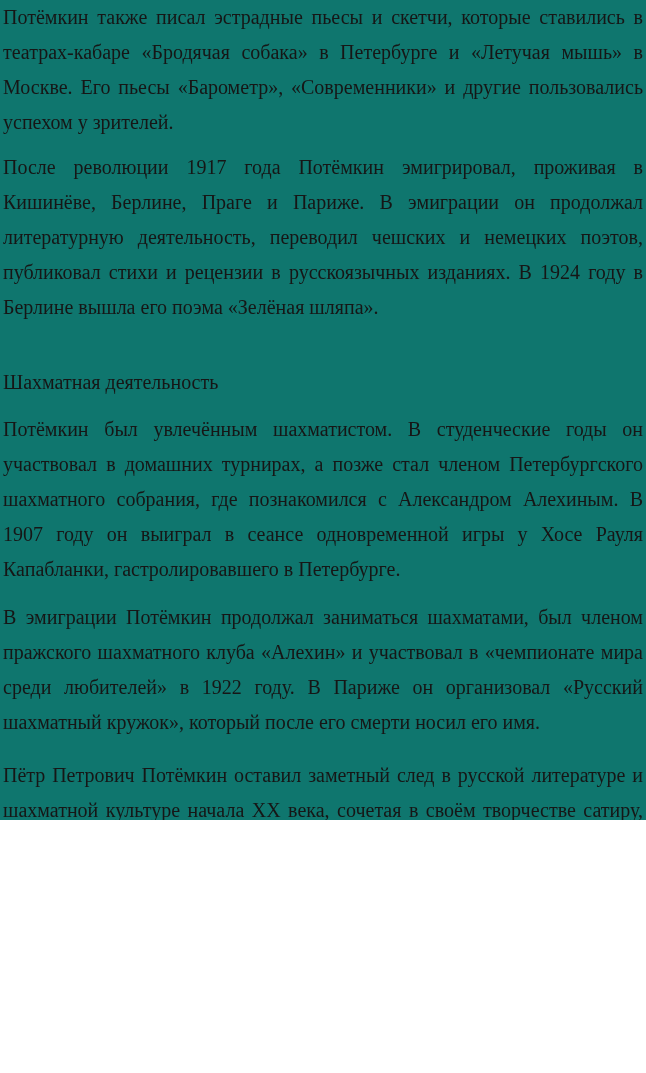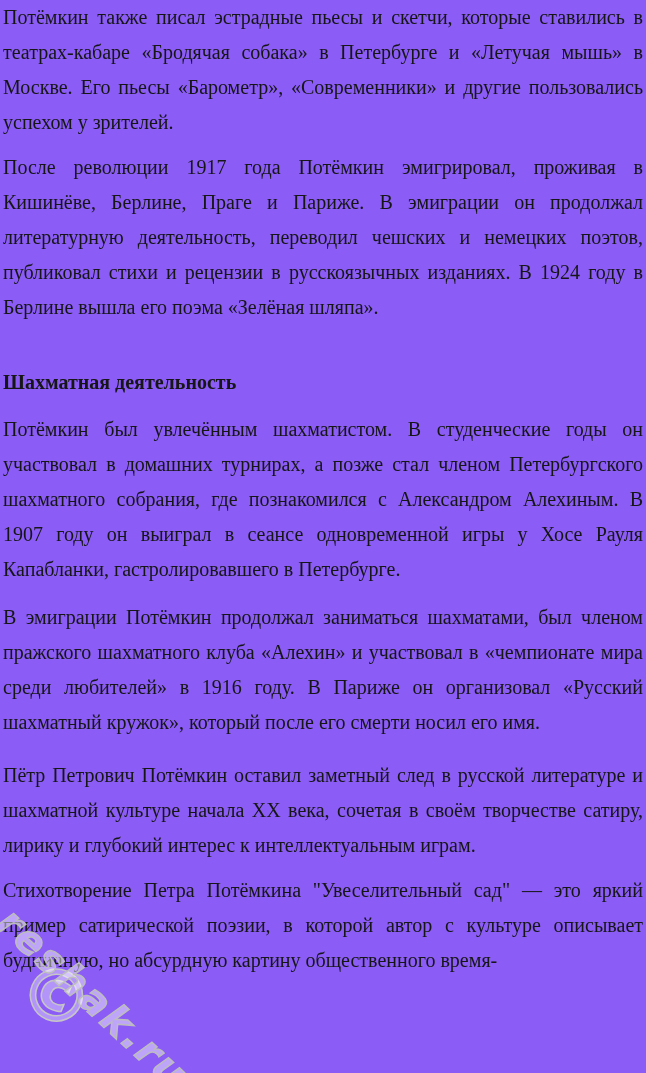--- a/index.html
+++ b/index.html
@@ -3,37 +3,37 @@
 <meta charset="utf-8">
 <style>
   html, body {
     margin: 0;
     padding: 0;
     background: #ffffff;
   }
   .page {
     position: relative;
     width: 646px;
-    height: 1073px;
+    height: 820px;
     overflow: hidden;
-    background: #8b5cf6;
+    background: #0f766e;
     font-family: "Liberation Serif", "DejaVu Serif", serif;
     font-size: 20px;
     line-height: 35px;
     color: #161616;
     box-sizing: border-box;
     padding: 0 3px;
   }
   .para, .heading {
     margin: 0;
     text-align: justify;
     text-justify: inter-word;
   }
   .heading {
-    font-weight: bold;
+    font-weight: normal;
     font-size: 20px;
     line-height: 35px;
     margin-top: 40px;
   }
   
   .g10 { margin-bottom: 10px; }
   .g12 { margin-bottom: 12px; }
   .g13 { margin-bottom: 13px; }
   .g18 { margin-bottom: 18px; }
   .g25 { margin-bottom: 25px; }
@@ -75,21 +75,21 @@
 <div class="page">
 
   <p class="para g10">Потёмкин также писал эстрадные пьесы и скетчи, которые ставились в театрах-кабаре «Бродячая собака» в Петербурге и «Летучая мышь» в Москве. Его пьесы «Барометр», «Современники» и другие пользовались успехом у зрителей.</p>
 
   <p class="para g13">После революции 1917 года Потёмкин эмигрировал, проживая в Кишинёве, Берлине, Праге и Париже. В эмиграции он продолжал литературную деятельность, переводил чешских и немецких поэтов, публиковал стихи и рецензии в русскоязычных изданиях. В 1924 году в Берлине вышла его поэма «Зелёная шляпа».</p>
 
   <h2 class="heading g12">Шахматная деятельность</h2>
 
   <p class="para g13">Потёмкин был увлечённым шахматистом. В студенческие годы он участвовал в домашних турнирах, а позже стал членом Петербургского шахматного собрания, где познакомился с Александром Алехиным. В 1907 году он выиграл в сеансе одновременной игры у Хосе Рауля Капабланки, гастролировавшего в Петербурге.</p>
 
-  <p class="para g18">В эмиграции Потёмкин продолжал заниматься шахматами, был членом пражского шахматного клуба «Алехин» и участвовал в «чемпионате мира среди любителей» в 1916 году. В Париже он организовал «Русский шахматный кружок», который после его смерти носил его имя.</p>
+  <p class="para g18">В эмиграции Потёмкин продолжал заниматься шахматами, был членом пражского шахматного клуба «Алехин» и участвовал в «чемпионате мира среди любителей» в 1922 году. В Париже он организовал «Русский шахматный кружок», который после его смерти носил его имя.</p>
 
   <p class="para g10">Пётр Петрович Потёмкин оставил заметный след в русской литературе и шахматной культуре начала XX века, сочетая в своём творчестве сатиру, лирику и глубокий интерес к интеллектуальным играм.</p>
 
 
   <p class="para">Стихотворение Петра Потёмкина "Увеселительный сад" — это яркий пример сатирической поэзии, в которой автор с культуре описывает будничную, но абсурдную картину общественного время-</p>
 
   <span class="wm-copy">©</span>
 
   <span class="wm-text">reshak.ru</span>
 

